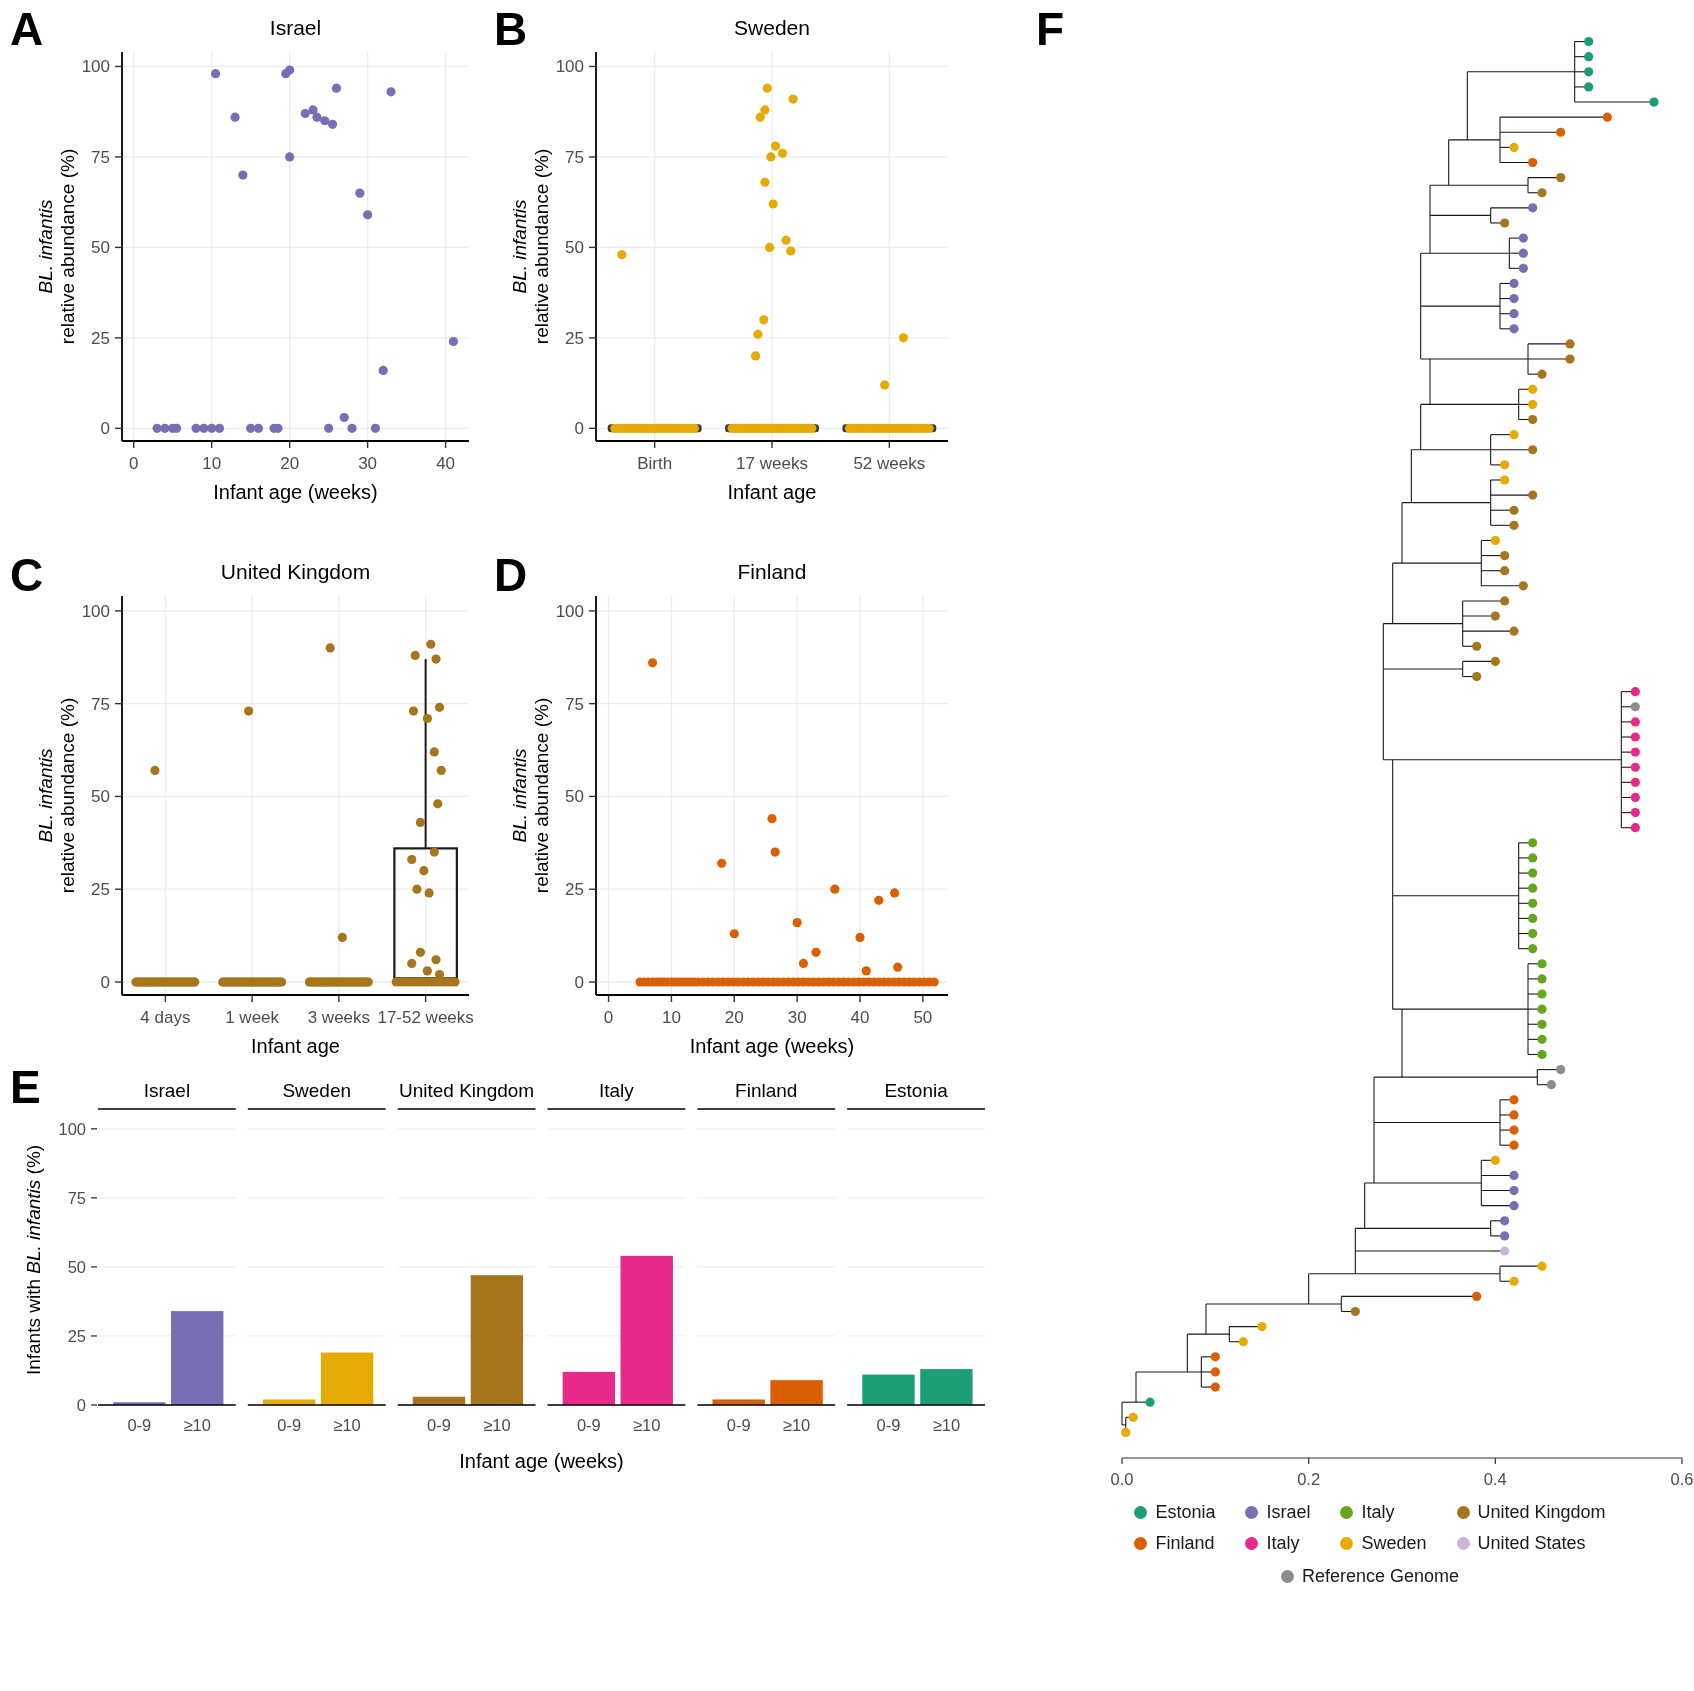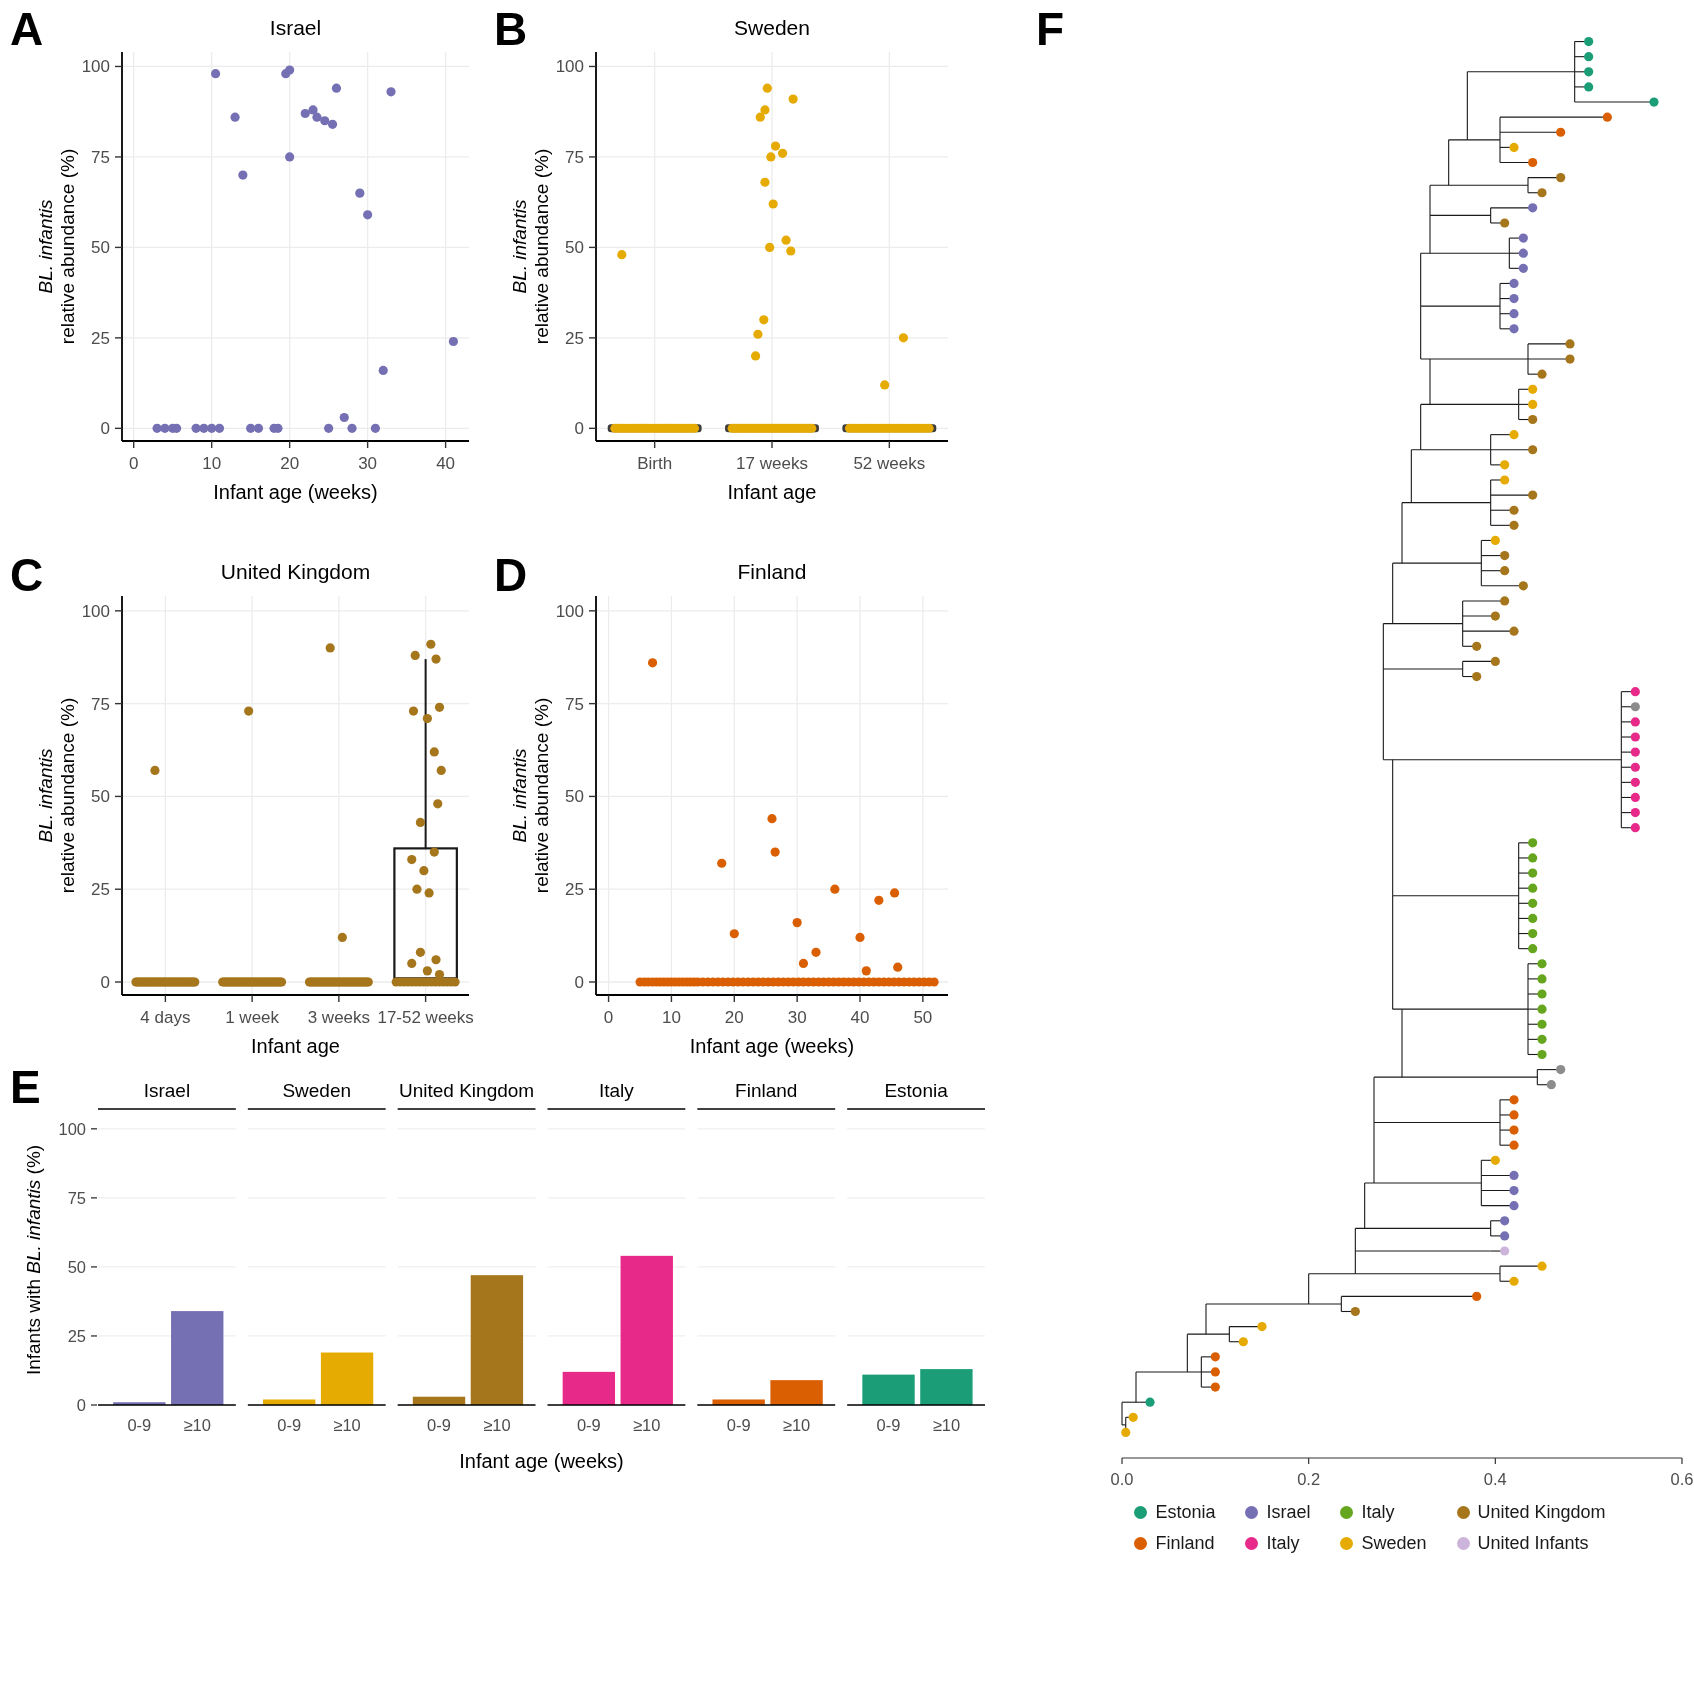--- a/index.html
+++ b/index.html
@@ -957,17 +957,23 @@
         <div class="legend-item">
           <span class="legend-dot" style="background: rgb(231, 41, 138);"></span>
           <span>Italy</span>
         </div>
         <div class="legend-item">
           <span class="legend-dot" style="background: rgb(230, 171, 2);"></span>
           <span>Sweden</span>
         </div>
         <div class="legend-item">
           <span class="legend-dot" style="background: rgb(205, 180, 219);"></span>
-          <span>United Infants</span>
+          <span>United States</span>
+        </div>
+      </div>
+      <div class="legend-ref">
+        <div class="legend-item">
+          <span class="legend-dot" style="background: rgb(140, 140, 140);"></span>
+          <span>Reference Genome</span>
         </div>
       </div>
     </div>
 </div>
 
 </body></html>

